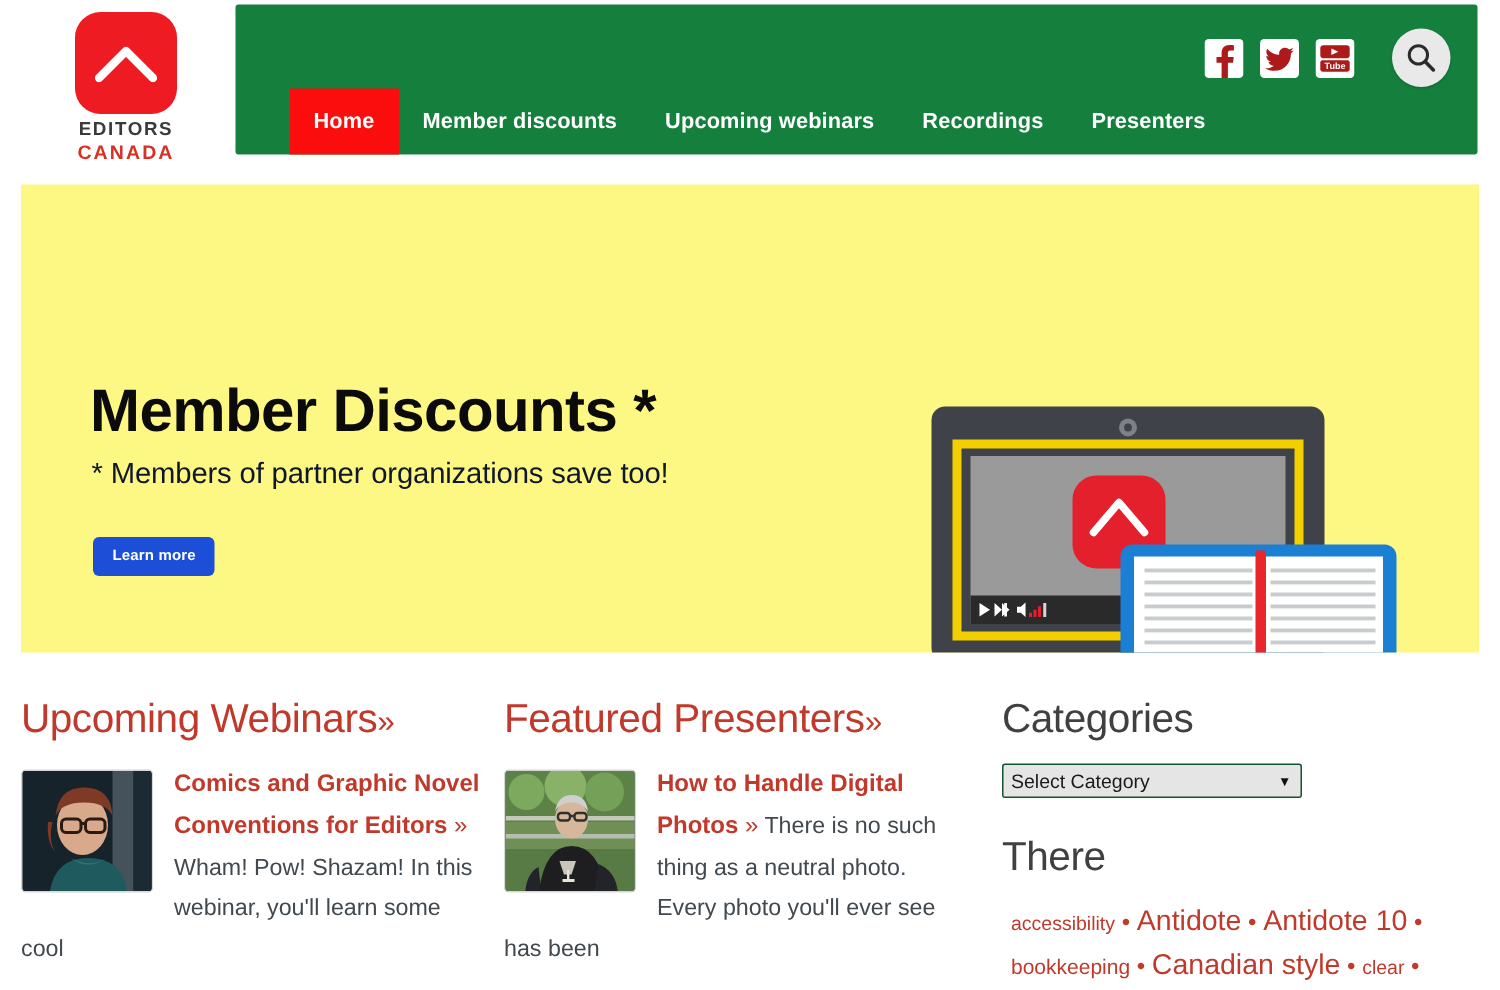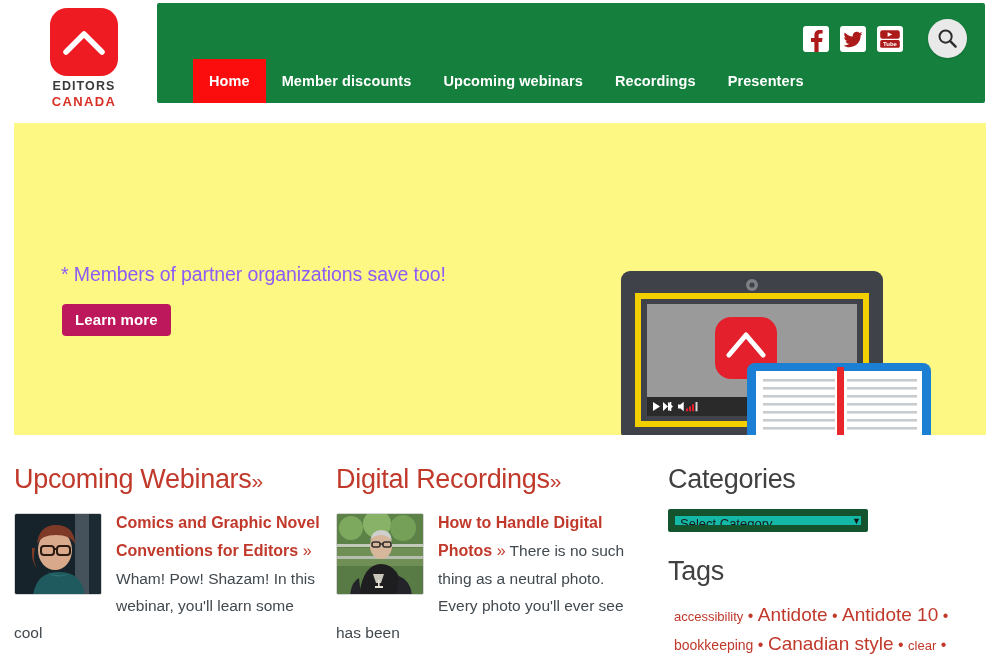--- a/index.html
+++ b/index.html
@@ -76,27 +76,27 @@
     position:absolute; left:14px; top:123px;
     width:972px; height:312px;
     background:#fdf884; overflow:hidden;
   }
   .hero-text { position:absolute; left:46px; top:130px; width:500px; }
   .hero-title {
     font-size:40px; font-weight:bold; color:#0b0b0b;
     margin:0; line-height:1.05; letter-spacing:-.4px;
   }
   .hero-sub {
-    font-size:19.5px; color:#8b5cf6; margin:10px 0 0 1px;
+    font-size:19.5px; color:#0f172a; margin:10px 0 12px 1px;
     letter-spacing:-.1px;
   }
   .hero-btn {
     display:inline-block; margin-top:18px; margin-left:2px;
-    background:#be185d; color:#ffffff;
-    font-size:15px; font-weight:bold;
+    background:#1d4ed8; color:#ffffff;
+    font-size:10px; font-weight:bold;
     padding:7px 13px 8px; border-radius:4px;
     border:none; cursor:pointer; letter-spacing:.1px;
   }
   .hero-art { position:absolute; left:555px; top:140px; }
 
   
   .columns {
     position:absolute; left:14px; top:464px;
     width:972px; display:flex;
   }
@@ -121,21 +121,21 @@
   }
   .entry-title {
     color:#c1392b; font-weight:bold; text-decoration:none;
     font-size:16px; cursor:pointer;
   }
   .entry-title .chev { font-weight:normal; }
 
   
   .cat-select {
     width:200px; height:23px;
-    border:7px solid #14532d; background:#14b8a6;
+    border:1px solid #14532d; background:#e5e5e5;
     font-family:"Liberation Sans", sans-serif; font-size:13px;
     color:#1a1a1a; padding:0 18px 0 5px;
     border-radius:2px; cursor:pointer;
     appearance:none; -webkit-appearance:none;
     position:relative;
   }
   .select-wrap { position:relative; display:inline-block; margin-bottom:20px; }
   .select-arrow {
     position:absolute; right:7px; top:50%; transform:translateY(-50%);
     font-size:9px; color:#111; pointer-events:none;
@@ -196,20 +196,21 @@
       <a class="nav-item" href="#">Recordings</a>
       <a class="nav-item" href="#">Presenters</a>
     </nav>
 
   </div>
 </div>
 
 <div class="hero">
 
   <div class="hero-text">
+    <h1 class="hero-title">Member Discounts *</h1>
     <div class="hero-sub">* Members of partner organizations save too!</div>
     <button class="hero-btn">Learn more</button>
   </div>
 
   <div class="hero-art">
     <svg width="400" height="280" viewBox="0 0 400 280">
 
       <rect x="52" y="8" width="262" height="170" rx="9" fill="#3f4248"></rect>
       <circle cx="183" cy="22" r="6" fill="#7d8186"></circle>
       <circle cx="183" cy="22" r="2.6" fill="#3f4248"></circle>
@@ -292,21 +293,21 @@
           <path d="M32 58 q12 9 24 0 q-10 7-24 0z" fill="#2f7478"></path>
         </svg>
       </div>
       <a class="entry-title" href="#"><span>Comics and Graphic Novel Conventions for Editors</span> <span class="chev">»</span></a>
       <span>Wham! Pow! Shazam! In this webinar, you'll learn some cool</span>
     </div>
   </div>
 
   <div class="col col-2">
     <h2 class="sec-title">
-      <span>Digital Recordings</span><span class="chev">»</span>
+      <span>Featured Presenters</span><span class="chev">»</span>
     </h2>
     <div class="entry">
       <div class="entry-thumb">
         <svg width="88" height="82" viewBox="0 0 88 82">
           <rect width="88" height="82" fill="#6f8f57"></rect>
           <rect y="0" width="88" height="34" fill="#5d8247"></rect>
           <circle cx="14" cy="14" r="12" fill="#7da95f"></circle>
           <circle cx="40" cy="10" r="14" fill="#87b268"></circle>
           <circle cx="66" cy="14" r="13" fill="#74a057"></circle>
           <rect y="30" width="88" height="3" fill="#c2c9bb"></rect>
@@ -333,18 +334,18 @@
   <div class="col col-3">
     <h2 class="sec-title sec-title-dark">Categories</h2>
 
     <div class="select-wrap">
       <select class="cat-select">
         <option>Select Category</option>
       </select>
       <span class="select-arrow">▼</span>
     </div>
 
-    <h2 class="sec-title sec-title-dark tags-title">Tags</h2>
+    <h2 class="sec-title sec-title-dark tags-title">There</h2>
 
     <div class="tagcloud"><a class="tag" href="#" style="font-size: 13px;">accessibility</a><span class="tag-sep"> • </span><a class="tag" href="#" style="font-size: 19px;">Antidote</a><span class="tag-sep"> • </span><a class="tag" href="#" style="font-size: 19px;">Antidote 10</a><span class="tag-sep"> • </span><a class="tag" href="#" style="font-size: 14px;">bookkeeping</a><span class="tag-sep"> • </span><a class="tag" href="#" style="font-size: 19px;">Canadian style</a><span class="tag-sep"> • </span><a class="tag" href="#" style="font-size: 13px;">clear</a><span class="tag-sep"> • </span></div>
   </div>
 
 </div>
 
 </body></html>

